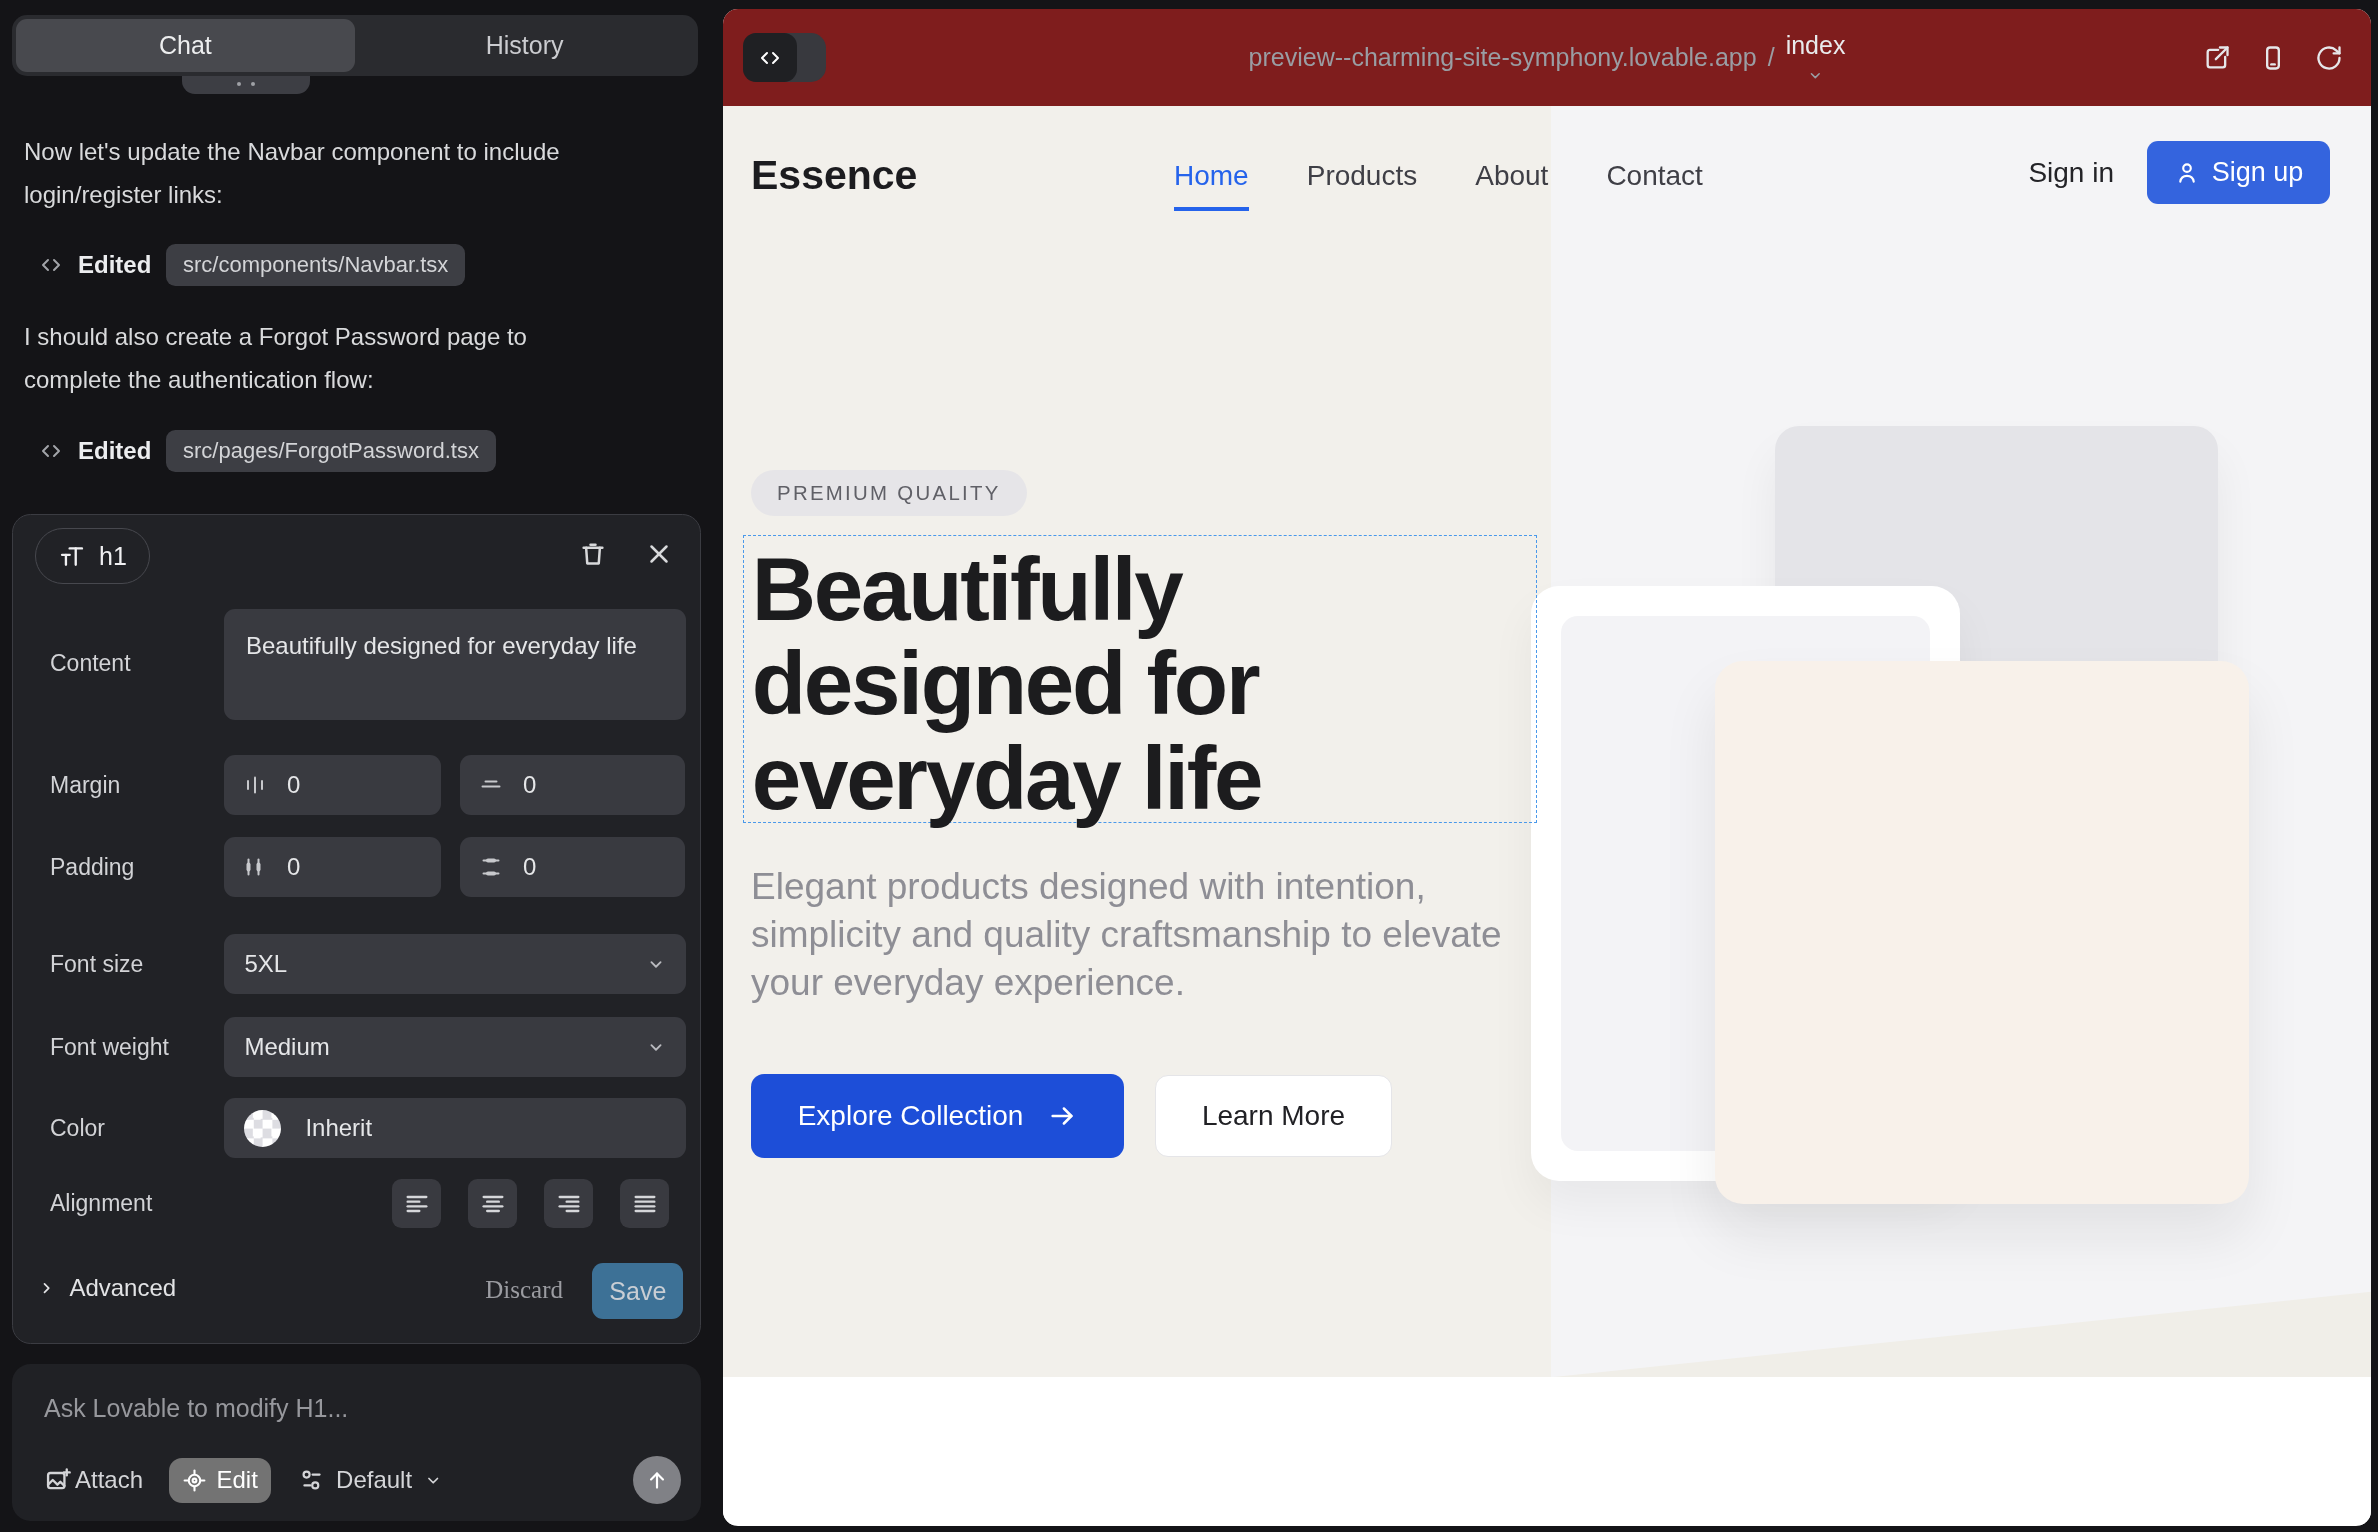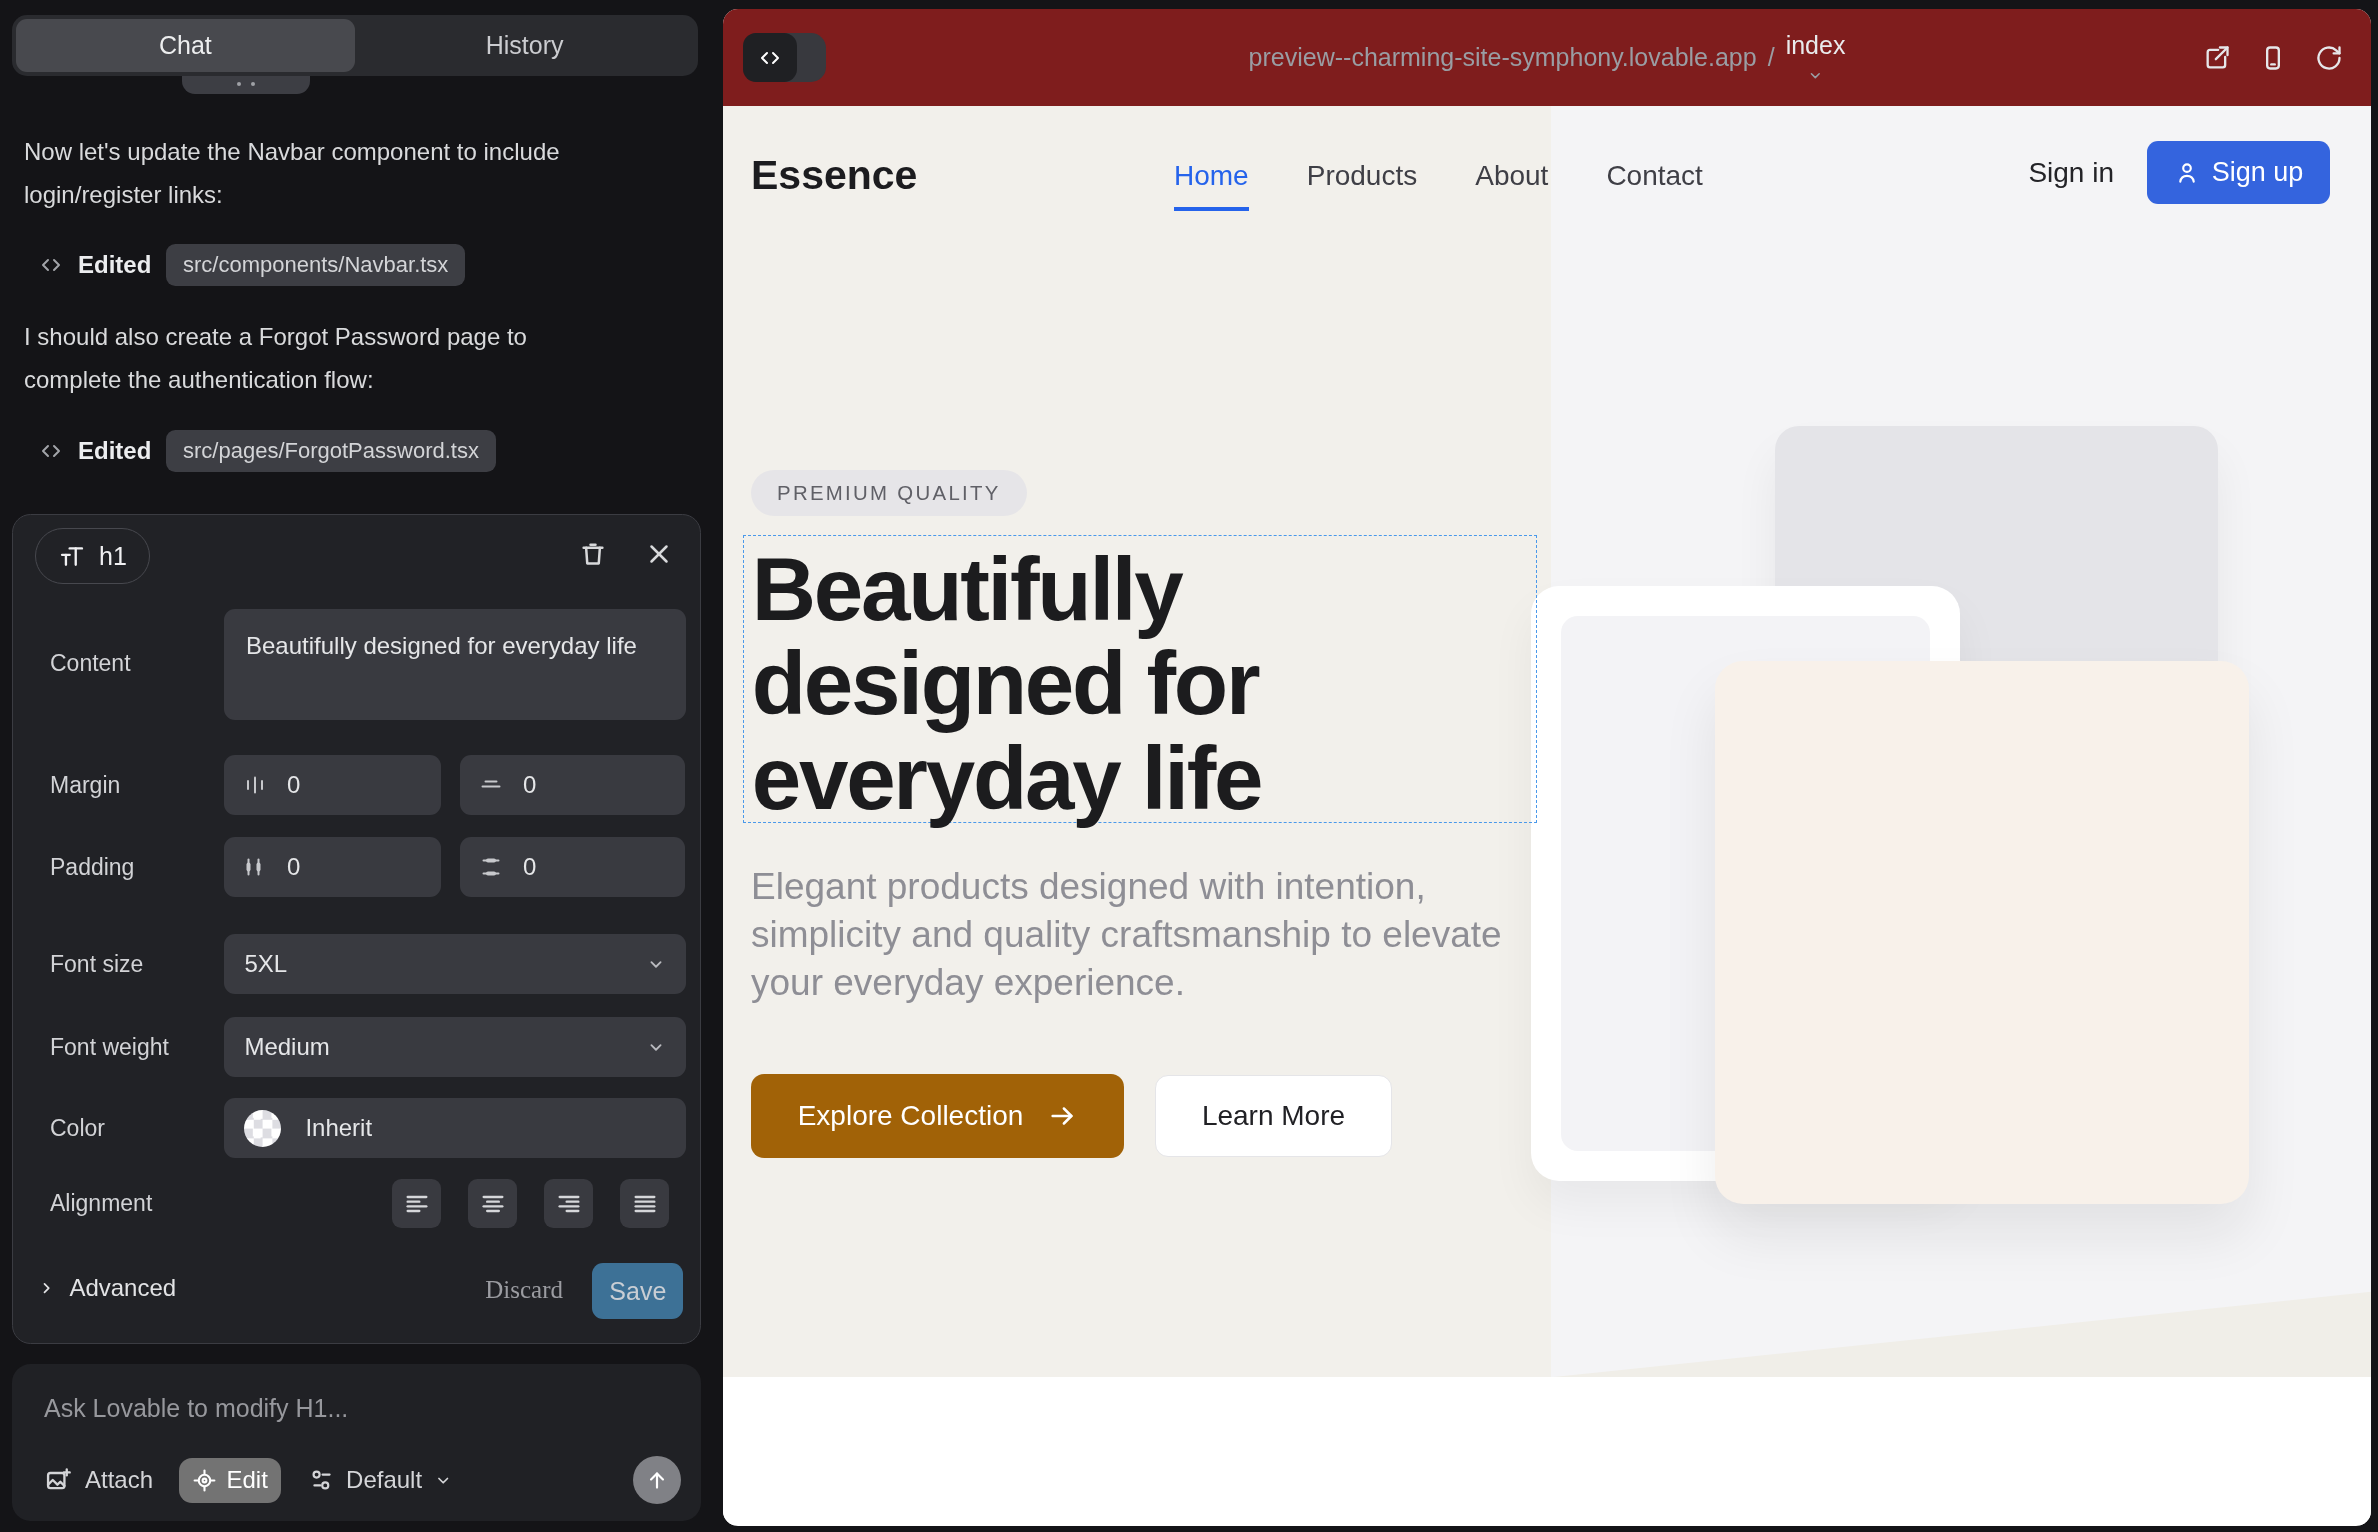--- a/index.html
+++ b/index.html
@@ -61,21 +61,21 @@
     display:flex; align-items:center; justify-content:center; }
 
   
   .composer { position:absolute; left:12px; top:1364px; width:689px; height:157px;
     background:#202125; border-radius:18.6px; z-index:4; }
   .composer input { position:absolute; left:32px; top:30px; width:603px; background:transparent;
     border:none; outline:none; font-size:25px; color:#e5e6e8; font-family:"Liberation Sans", sans-serif; }
   .composer input::placeholder { color:#97989d; }
   .c-row { position:absolute; left:32px; right:20.4px; bottom:16.7px; height:48px;
     display:flex; align-items:center; }
-  .c-attach { display:flex; align-items:center; gap:13px; color:#d4d5d8; font-size:24px; }
+  .c-attach { display:flex; align-items:center; gap:3px; color:#d4d5d8; font-size:24px; }
   .c-edit { margin-left:26px; width:102px; height:45px; background:#737373; border-radius:13px;
     display:flex; align-items:center; justify-content:center; gap:9.3px; color:#fff; font-size:24px; }
   .c-default { margin-left:28px; display:flex; align-items:center; gap:11px; color:#d4d5d8; font-size:24px; }
   .c-send { margin-left:auto; width:48px; height:48px; border-radius:50%; background:#808186;
     display:flex; align-items:center; justify-content:center; color:#fff; }
 
   
   .preview { position:absolute; left:723px; top:9.3px; width:1648px; height:1517px;
     border-radius:15px; overflow:hidden; background:#fff; }
   .topbar { position:relative; height:97px; background:#7f1d1d; }
@@ -117,21 +117,21 @@
   .badge { position:absolute; left:28px; top:364px; height:46px; padding:0 26px; z-index:5;
     background:#e6e5e8; border-radius:927px; display:flex; align-items:center;
     font-size:20.4px; letter-spacing:2.3px; color:#606067; font-weight:500; }
   .selection { position:absolute; left:20.4px; top:429px; width:794px; height:288px;
     border:1.9px dashed #4a99ea; z-index:6; }
   .hero-h1 { padding:5.6px 0 0 7.4px; font-size:89px; line-height:1.06; font-weight:600;
     letter-spacing:-2.3px; color:#1c1c1e; }
   .desc { position:absolute; left:28px; top:757px; width:751px; z-index:5;
     font-size:37px; line-height:1.29; color:#8e8e95; }
   .ctas { position:absolute; left:28px; top:968px; display:flex; align-items:center; gap:31px; z-index:5; }
-  .cta-primary { width:373px; height:84px; background:#a16207; border-radius:13px; color:#fff;
+  .cta-primary { width:373px; height:84px; background:#1d4ed8; border-radius:13px; color:#fff;
     display:flex; align-items:center; justify-content:center; gap:24px; font-size:28px; font-weight:500; }
   .cta-secondary { width:237px; height:82px; background:#fff; border:1.9px solid #e5e5e8; border-radius:13px;
     color:#212125; display:flex; align-items:center; justify-content:center; font-size:28px; font-weight:500; }
   .bottom-strip { height:148px; background:#ffffff; }
 </style>
 </head>
 <body>
 
 <div class="app">
 

